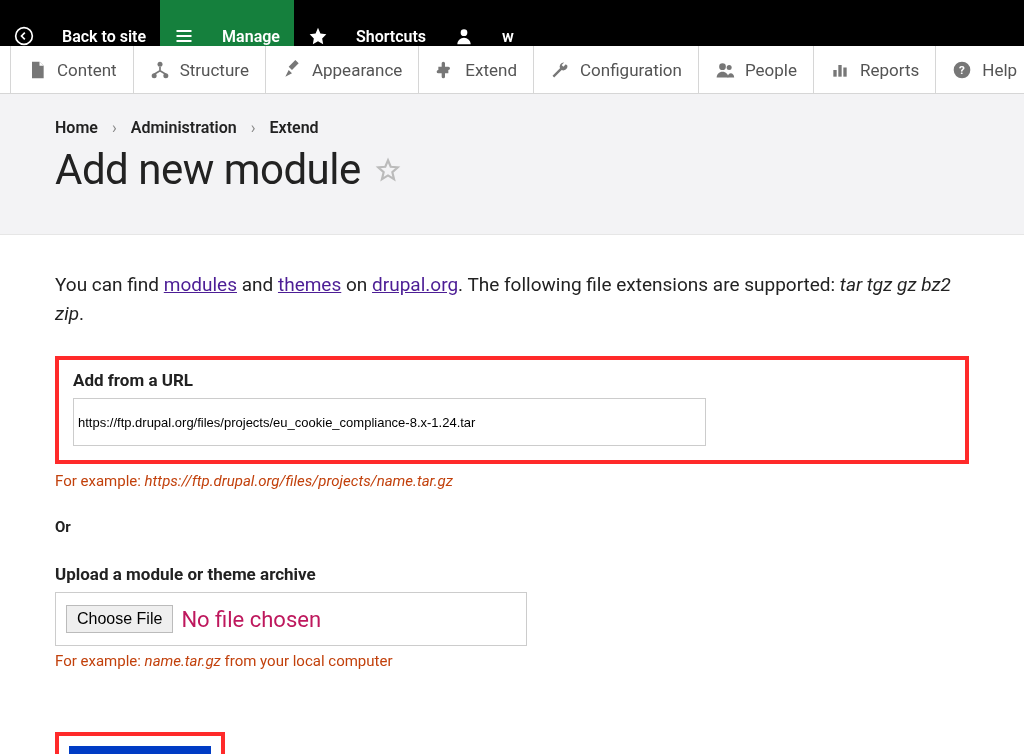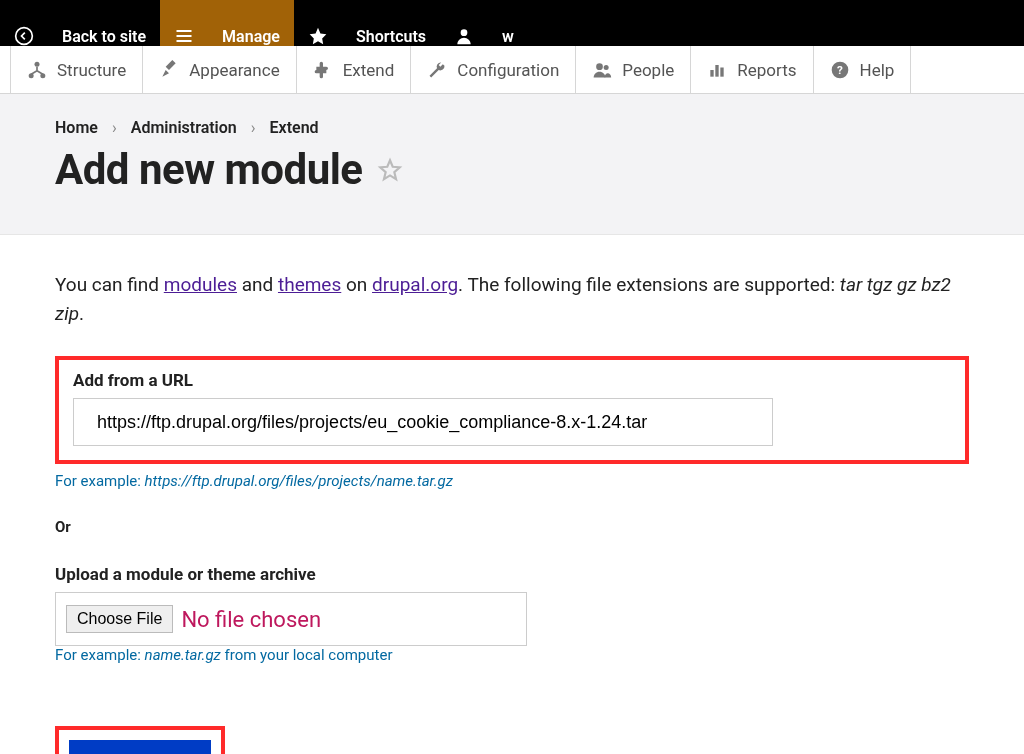--- a/index.html
+++ b/index.html
@@ -1,55 +1,55 @@
 <!DOCTYPE html>
 <html><head>
 <meta charset="utf-8">
 <style>
 * { box-sizing: border-box; margin: 0; padding: 0; }
 body { font-family: -apple-system, BlinkMacSystemFont, "Segoe UI", Roboto, sans-serif; font-size: 16px; color: #222; background: #fff; }
 
 
 .toolbar { background: #000; color: #fff; height: 46px; display: flex; align-items: stretch; font-size: 16px; font-weight: 600; }
 .toolbar-item { display: flex; align-items: flex-end; padding: 0 14px; cursor: pointer; gap: 28px; }
-.toolbar-item.active { background: #a16207; }
+.toolbar-item.active { background: #15803d; }
 .toolbar-icon { width: 20px; height: 20px; display: flex; align-items: center; justify-content: center; fill: #fff; }
 
 
 .admin-tabs { background: #fff; border-bottom: 1px solid #d6d6d6; display: flex; height: 48px; }
 .admin-tab { display: flex; align-items: center; padding: 0 16px; gap: 10px; border-right: 1px solid #d6d6d6; color: #545454; font-size: 17px; cursor: pointer; }
 .admin-tab:first-child { border-left: 1px solid #d6d6d6; margin-left: 10px; }
 .admin-tab-icon { width: 20px; height: 20px; fill: #777; }
 
 
 .region-header { background: #f3f3f5; padding: 24px 0 40px 0; border-bottom: 1px solid #e6e6e6; }
 .region-inner { width: 930px; margin: 0 auto; padding: 0 8px; }
 
 
 .breadcrumb { display: flex; gap: 14px; align-items: center; font-size: 16px; color: #222; font-weight: 600; margin-bottom: 8px; }
 .breadcrumb-sep { color: #888; font-weight: 400; }
 .breadcrumb-item { cursor: pointer; }
 
 
 .page-title-row { display: flex; align-items: center; gap: 14px; }
-.page-title { font-size: 42px; font-weight: 700; letter-spacing: -0.5px; }
+.page-title { font-size: 42px; font-weight: 400; letter-spacing: -0.5px; }
 .star-icon { width: 26px; height: 26px; stroke: #bbb; fill: none; stroke-width: 2; cursor: pointer; }
 
 
 .content { width: 930px; margin: 0 auto; padding: 36px 8px 40px 8px; }
 
 .intro { font-size: 19px; margin-bottom: 28px; line-height: 1.5; }
 .intro a { color: #4c1d95; text-decoration: underline; cursor: pointer; }
 .ext-list { font-style: italic; }
 
 .highlight-box { border: 4px solid #ff2a2a; padding: 10px 14px 14px 14px; margin-bottom: 8px; }
 
 .form-label { font-weight: 700; font-size: 17px; margin-bottom: 8px; display: block; }
-.text-input { width: 700px; max-width: 100%; height: 48px; padding: 0 23px; font-size: 18px; border: 1px solid #ccc; background: #fff; }
-.help-text { color: #0369a1; font-size: 15px; margin-bottom: 26px; }
+.text-input { width: 633px; max-width: 100%; height: 48px; padding: 0 4px; font-size: 13px; border: 1px solid #ccc; background: #fff; }
+.help-text { color: #c2410c; font-size: 15px; margin-top: 6px; margin-bottom: 26px; }
 .help-text .italic { font-style: italic; }
 
 .or-label { font-weight: 700; font-size: 15px; margin: 28px 0 28px 0; }
 
 .file-row { border: 1px solid #ccc; width: 472px; padding: 12px 10px; display: flex; align-items: center; gap: 8px; }
 .choose-btn { background: #efefef; border: 1px solid #bbb; padding: 4px 10px; font-size: 16px; cursor: pointer; }
 .no-file { font-size: 22px; color: #be185d; }
 
 .submit-wrap { border: 4px solid #ff2a2a; display: inline-block; padding: 10px; margin-top: 36px; }
 .submit-btn { background: #003cc5; color: #fff; border: none; padding: 16px 32px; font-size: 18px; font-weight: 700; cursor: pointer; }
@@ -88,20 +88,27 @@
       <svg viewBox="0 0 24 24">
           <circle cx="12" cy="8" r="4" fill="#fff"></circle>
           <path d="M4 22c0-4.4 3.6-8 8-8s8 3.6 8 8" fill="#fff"></path>
         </svg>
     </span>
     <span>w</span>
   </div>
 </div>
 
 <div class="admin-tabs">
+  <div class="admin-tab">
+    <svg class="admin-tab-icon" viewBox="0 0 24 24">
+        <path d="M6 2h9l5 5v15H6z" fill="#777"></path>
+        <path d="M15 2v5h5" fill="#fff"></path>
+      </svg>
+    <span>Content</span>
+  </div>
   <div class="admin-tab">
     <svg class="admin-tab-icon" viewBox="0 0 24 24">
         <circle cx="12" cy="5" r="3" fill="#777"></circle>
         <circle cx="5" cy="19" r="3" fill="#777"></circle>
         <circle cx="19" cy="19" r="3" fill="#777"></circle>
         <path d="M12 8v5M12 13l-7 4M12 13l7 4" stroke="#777" stroke-width="2"></path>
       </svg>
     <span>Structure</span>
   </div>
   <div class="admin-tab">

